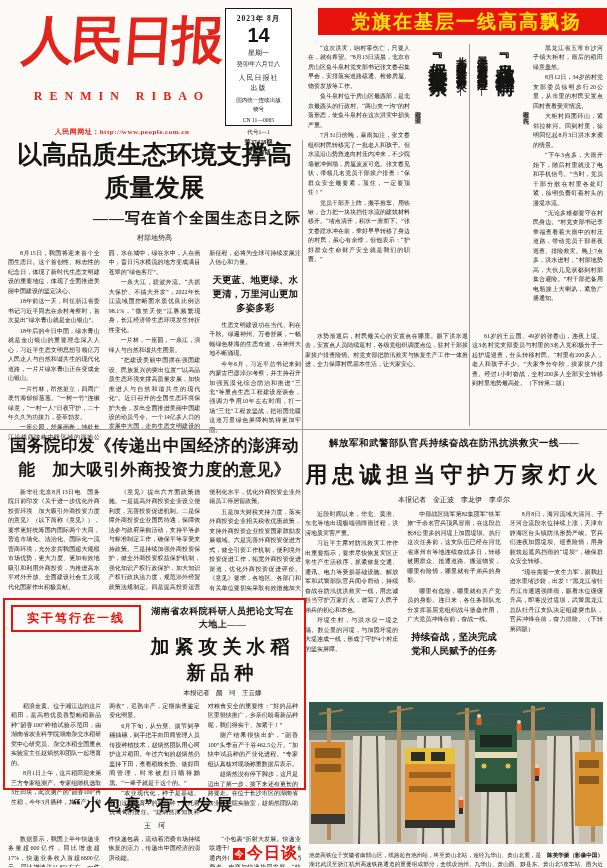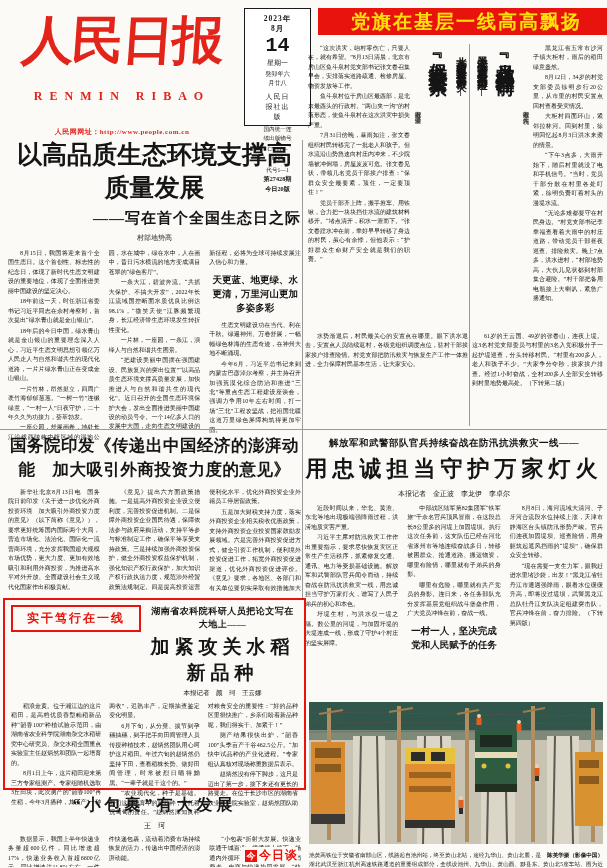--- a/index.html
+++ b/index.html
@@ -5,23 +5,23 @@
 *{margin:0;padding:0;box-sizing:border-box}
 html,body{background:#e8e8e8}
 #page{position:relative;width:607px;height:868px;margin:0 auto;background:#fbfaf6;overflow:hidden;
   font-family:"Liberation Serif","DejaVu Serif",serif;color:#151515}
 .abs{position:absolute}
 
 .logo-wrap{left:12px;top:2px;width:220px;text-align:center}
 .logo{font-size:52px;font-weight:900;color:#e2241a;line-height:1.45;letter-spacing:-2px;transform:skewX(-4deg);font-family:"DejaVu Serif",serif}
 .logo-latin{color:#e2241a;font-weight:bold;font-size:12px;letter-spacing:7px;margin-top:12px}
 .website{color:#e2241a;font-size:7px;font-weight:bold;margin-top:23px;letter-spacing:.5px}
-.datebox{left:244px;top:8px;width:67px;height:118px;border:1.5px solid #1a1a1a;text-align:center;padding:5px 18px;background:#fff}
+.datebox{left:225px;top:8px;width:67px;height:118px;border:1.5px solid #1a1a1a;text-align:center;padding:5px 10px;background:#fff}
 .db-month{font-size:7.5px;font-weight:bold;letter-spacing:1px}
-.db-day{font-size:20px;font-weight:900;line-height:1.15;font-family:Liberation Mono, monospace}
+.db-day{font-size:20px;font-weight:900;line-height:1.15;font-family:Liberation Sans, sans-serif}
 .db-week{font-size:7px;margin-top:1px}
 .db-lunar{font-size:6.2px;margin-top:2px}
 .db-pub{font-size:7px;font-weight:normal;margin-top:4px;letter-spacing:1px}
 .db-tiny{font-size:5.6px;margin-top:3px;line-height:1.55}
 .db-issue{font-size:6.2px;font-weight:bold;line-height:1.6}
 
 .banner{left:318px;top:8px;width:297px;height:27px;background:#e8130c;color:#ffe10a;
   display:flex;align-items:center;justify-content:center;font-weight:900;font-size:19px;
   letter-spacing:2px;font-family:"Liberation Sans",sans-serif}
 
@@ -46,39 +46,39 @@
 .byline{font-size:7px;text-align:center;margin-top:5px;color:#222}
 .eco-body{margin-top:6px;height:196px;columns:3;column-gap:9px;overflow:hidden}
 .inline-subhead{font-size:9.5px;font-weight:bold;text-align:center;line-height:1.5;margin:5px 0;font-family:"Liberation Sans",sans-serif}
 
 .council{left:8px;top:434px;width:293px}
 .council-head{font-size:16.5px;font-weight:900;text-align:center;line-height:1.45;letter-spacing:.5px;font-family:"Liberation Sans",sans-serif}
 .council-body{margin-top:6px;height:110px;columns:3;column-gap:9px;overflow:hidden}
 
 .guard{left:305px;top:437px;width:298px}
 .guard-kicker{font-size:9.5px;font-weight:bold;text-align:center;letter-spacing:.5px}
-.guard-head{font-size:22px;font-weight:900;text-align:center;letter-spacing:5px;margin-top:4px;font-family:"Liberation Sans",sans-serif}
+.guard-head{font-size:22px;font-weight:900;text-align:center;letter-spacing:5px;margin-top:10px;font-family:"Liberation Sans",sans-serif}
 .guard-body{margin-top:5px;height:196px;columns:3;column-gap:9px;overflow:hidden}
 
 .rice{left:3px;top:598px;width:303px;height:192px;border:2px solid #e8130c;padding:5px 6px;background:#fbfaf6}
 .rice-top{display:flex;align-items:flex-start}
 .rice-label{border:2px solid #e8130c;color:#e8130c;font-weight:900;font-size:12px;letter-spacing:2px;
   padding:3px 14px;white-space:nowrap;font-family:"Liberation Sans",sans-serif}
 .rice-right{flex:1;text-align:center;padding-left:6px}
 .rice-kicker{font-size:9px;font-weight:bold;letter-spacing:.5px}
 .rice-head{font-size:19px;font-weight:900;letter-spacing:5px;margin-top:3px}
 .rice-byline{font-size:6.5px;margin-top:3px}
 .rice-body{margin-top:4px;height:116px;columns:3;column-gap:8px;overflow:hidden}
 
 .parcel{left:8px;top:795px;width:293px;height:72px;overflow:hidden}
 .parcel-head{font-size:16px;font-weight:900;text-align:center;letter-spacing:4px}
 .parcel-body{margin-top:4px;columns:3;column-gap:9px;height:40px;overflow:hidden}
 .parcel-logo{position:absolute;right:3px;bottom:3px;display:flex;align-items:center;background:#fbfaf6;padding-left:4px}
 .jrt-icon{display:inline-block;width:12px;height:12px;background:#e8130c;color:#fff;font-size:9px;line-height:12px;text-align:center;font-weight:bold;margin-right:2px}
-.jrt-text{color:#e8130c;font-weight:900;font-size:12px;letter-spacing:1px}
+.jrt-text{color:#e8130c;font-weight:900;font-size:16px;letter-spacing:1px}
 
 .photo{left:309px;top:702px;width:294px}
 .caption{font-size:5.6px;line-height:1.6;text-align:justify;margin-top:3px}
 .credit{font-weight:bold;white-space:nowrap;float:right;padding-left:6px}
 </style>
 </head>
 <body>
 
 <div id="page">
 
@@ -171,21 +171,21 @@
   <div class="abs guard">
     <div class="guard-kicker">解放军和武警部队官兵持续奋战在防汛抗洪救灾一线——</div>
     <div class="guard-head">用忠诚担当守护万家灯火</div>
     <div class="byline">本报记者　金正波　李龙伊　李卓尔</div>
     <div class="guard-body small">
       <p>近段时间以来，华北、黄淮、东北等地出现极端强降雨过程，洪涝地质灾害严重。</p>
       <p>习近平主席对防汛救灾工作作出重要指示，要求尽快恢复灾区正常生产生活秩序，抓紧修复交通、通讯、电力等受损基础设施。解放军和武警部队官兵闻令而动，持续奋战在防汛抗洪救灾一线，用忠诚担当守护万家灯火，谱写了人民子弟兵的初心和本色。</p>
       <p>圩堤生村，与洪水仅一堤之隔。数公里的河堤，与加固圩堤的大堤连成一线，形成了守护4个村庄的坚实屏障。</p>
       <p>中部战区陆军第82集团军“铁军旅”千余名官兵顶风冒雨，在这段总长8公里多的河堤上加固堤坝。执行这次任务前，这支队伍已经在河北省涿州市等地连续奋战多日，转移被困群众、抢通道路、搬运物资，哪里有险情，哪里就有子弟兵的身影。</p>
       <p>哪里有危险，哪里就有共产党员的身影。连日来，各任务部队充分发挥基层党组织战斗堡垒作用，广大党员冲锋在前，奋战一线。</p>
-      <div class="inline-subhead">一村一人，坚决完成党和人民赋予的任务</div>
+      <div class="inline-subhead">持续奋战，坚决完成党和人民赋予的任务</div>
       <p>8月8日，海河流域大清河、子牙河合流段水位持续上涨，天津市静海区台头镇防汛形势严峻。官兵们连夜加固堤坝、巡查险情，用身躯筑起遮风挡雨的“堤坝”，确保群众安全转移。</p>
       <p>“现在需要一支生力军，跟我赶进水里堵沙袋，出发！”黑龙江省牡丹江市遭遇强降雨，眼看水位缓缓升高，即将没过堤坝，武警黑龙江总队牡丹江支队决定组建突击队，官兵冲锋在前，奋力排险。（下转第四版）</p>
     </div>
   </div>
 
   <div class="abs rice">
     <div class="rice-top">
       <div class="rice-label">实干笃行在一线</div>
       <div class="rice-right">
         <div class="rice-kicker">湖南省农科院科研人员把论文写在大地上——</div>

